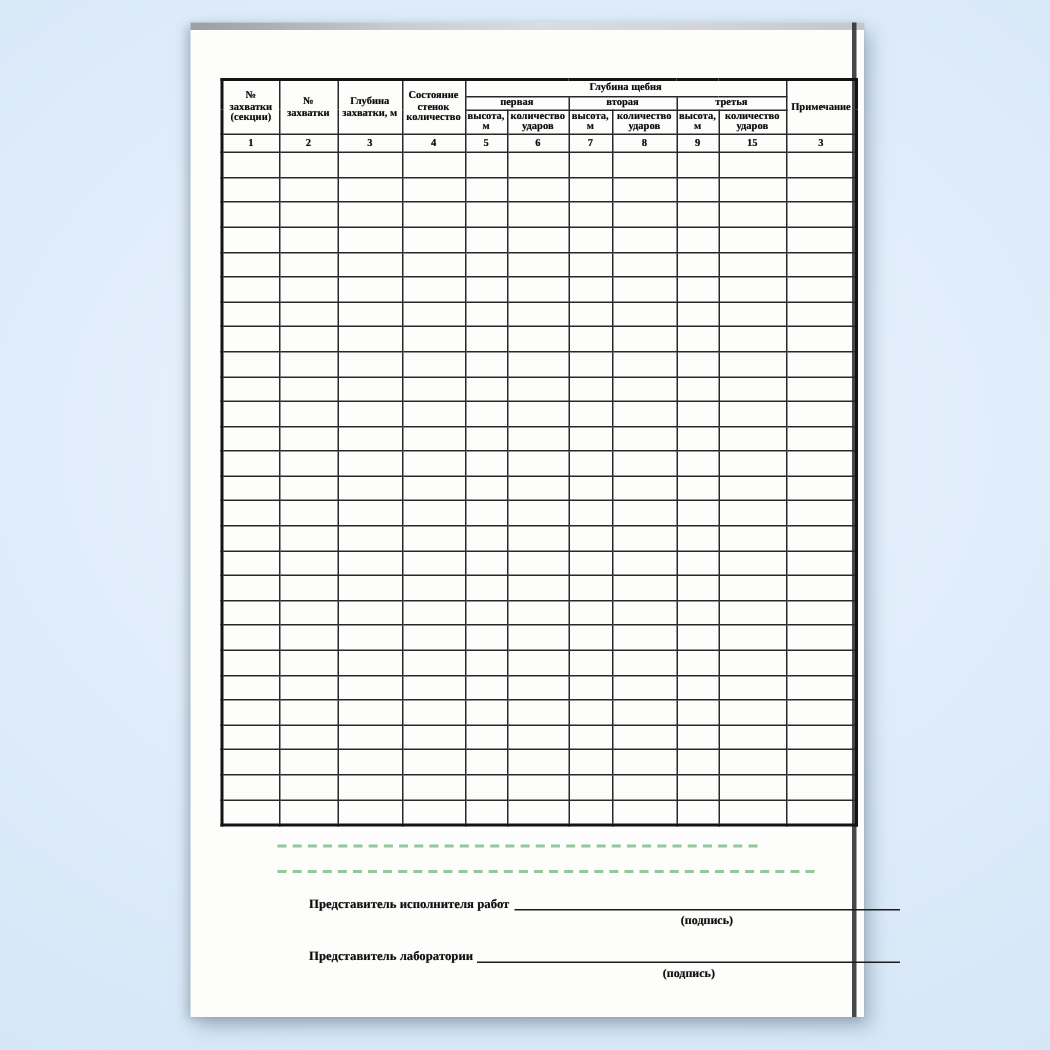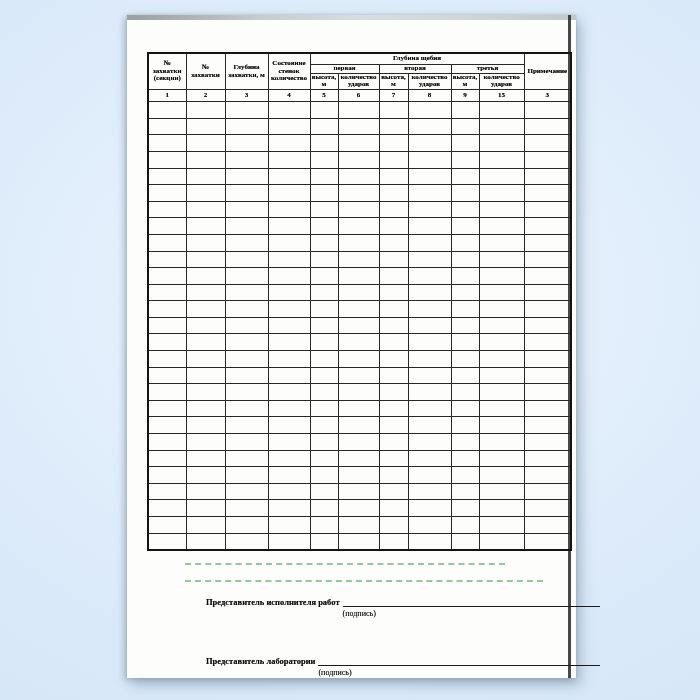--- a/index.html
+++ b/index.html
@@ -59,29 +59,29 @@
   .ga2 { top: 564.5px; left: 58px; width: 358px; }
 
   .sig-row {
     position: absolute; left: 40px; width: 394px;
     display: flex; align-items: flex-end;
     font-weight: bold; font-size: 8.5px; color: #0f0f0f;
     text-shadow: 0 0 .5px rgba(0,0,0,.55);
     margin-left: 39px;
   }
   .sig-row-1 { top: 581px; }
-  .sig-row-2 { top: 640px; }
+  .sig-row-2 { top: 616px; }
   .sig-label { white-space: nowrap; }
   .sig-line {
     flex: 1; margin-left: 3px; height: 11px; position: relative;
     border-bottom: 1.5px solid #1b1b1b;
   }
   .sig-caption {
     position: absolute; left: 0; right: 0; top: 12.5px;
-    text-align: left; font-size: 8px; font-weight: normal;
+    text-align: center; font-size: 8px; font-weight: bold;
   }
 </style>
 </head>
 <body>
 
 <div class="canvas">
   <div class="page">
 
     <div class="scan-top-edge"></div>
     <div class="scan-right-edge"></div>

